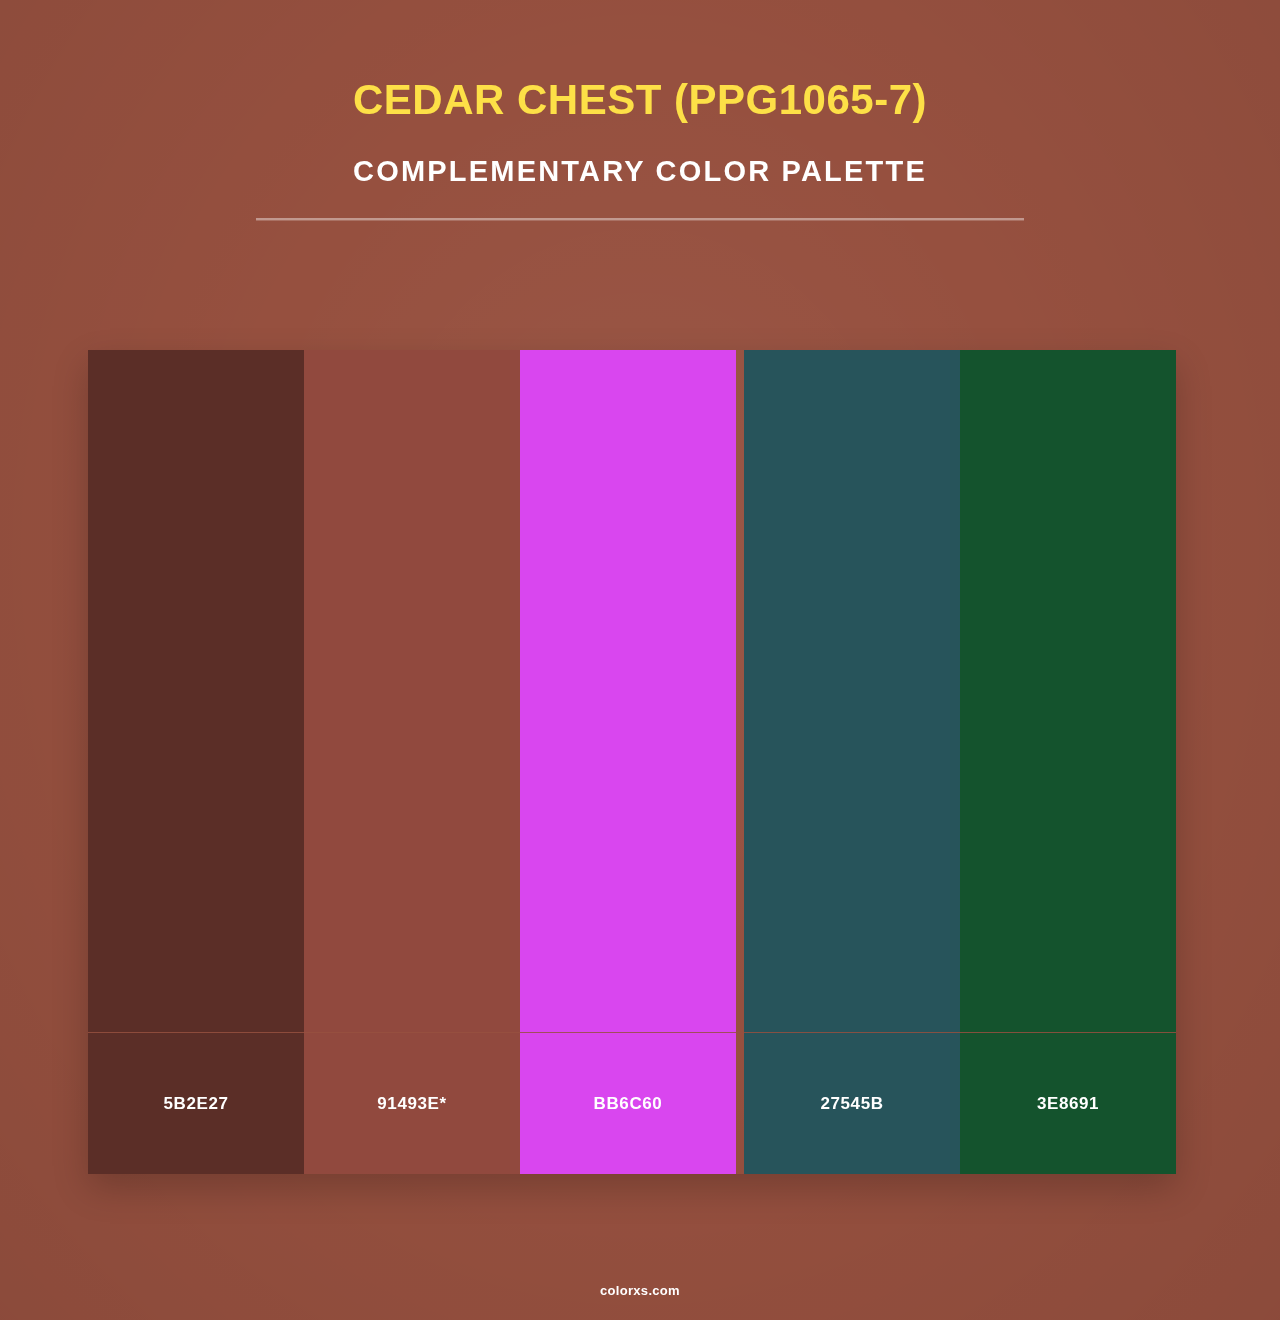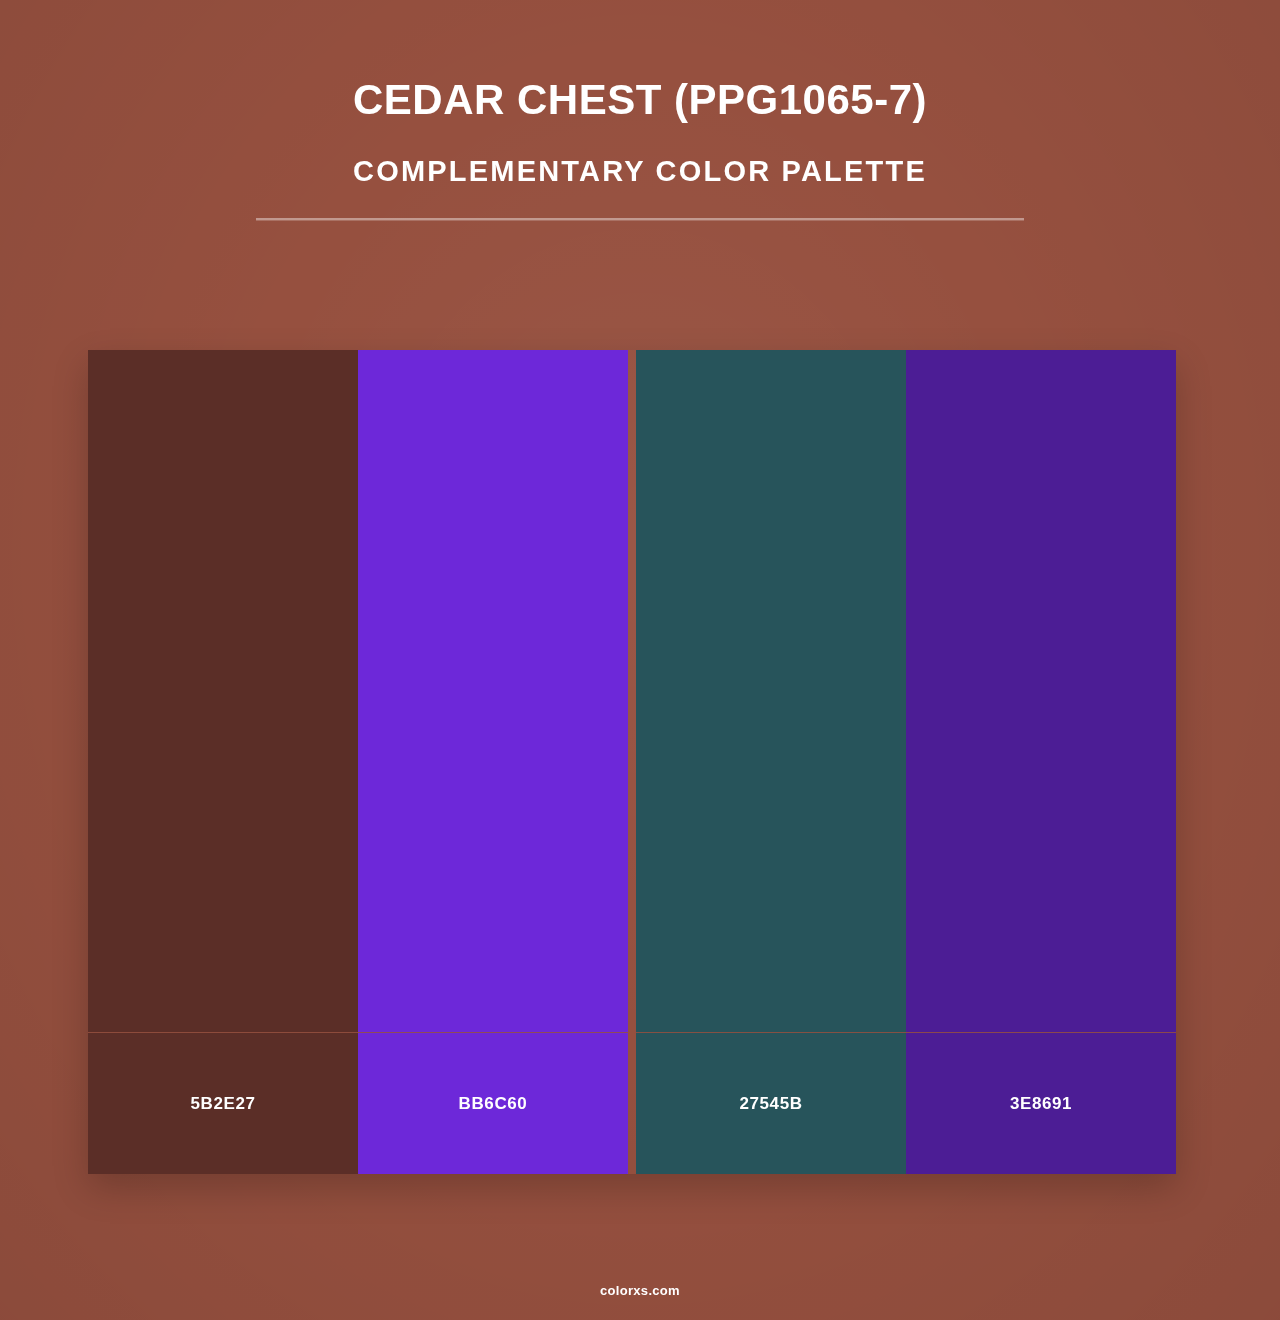--- a/index.html
+++ b/index.html
@@ -27,21 +27,21 @@
     left: 0;
     width: 1280px;
     text-align: center;
   }
   .title {
     margin: 0;
     padding-top: 76px;
     font-size: 42px;
     line-height: 48px;
     font-weight: bold;
-    color: #ffffff;
+    color: #fde047;
     letter-spacing: 0.5px;
   }
   .subtitle {
     margin: 4px;
     padding-top: 26px;
     font-size: 29px;
     line-height: 34px;
     font-weight: bold;
     color: #ffffff;
     letter-spacing: 2.2px;
@@ -107,33 +107,39 @@
   <div class="divider"></div>
 </div>
 
 <div class="palette">
   <div class="swatch" style="background: rgb(91, 46, 39);">
     <div class="swatch-top"></div>
     <div class="swatch-label-box">
       <span class="swatch-label" style="color: rgb(255, 255, 255);">5B2E27</span>
     </div>
   </div>
-  <div class="swatch" style="background: #6d28d9;">
+  <div class="swatch" style="background: rgb(145, 73, 62);">
+    <div class="swatch-top"></div>
+    <div class="swatch-label-box">
+      <span class="swatch-label" style="color: rgb(255, 255, 255);">91493E*</span>
+    </div>
+  </div>
+  <div class="swatch" style="background: #d946ef;">
     <div class="swatch-top"></div>
     <div class="swatch-label-box">
       <span class="swatch-label" style="color: rgb(255, 255, 255);">BB6C60</span>
     </div>
   </div>
   <div class="swatch" style="background: rgb(39, 84, 91); margin-left: 8px;">
     <div class="swatch-top"></div>
     <div class="swatch-label-box">
       <span class="swatch-label" style="color: rgb(255, 255, 255);">27545B</span>
     </div>
   </div>
-  <div class="swatch" style="background: #4c1d95;">
+  <div class="swatch" style="background: #14532d;">
     <div class="swatch-top"></div>
     <div class="swatch-label-box">
       <span class="swatch-label" style="color: rgb(255, 255, 255);">3E8691</span>
     </div>
   </div>
 </div>
 
 <div class="footer">colorxs.com</div>
 
 </body></html>

